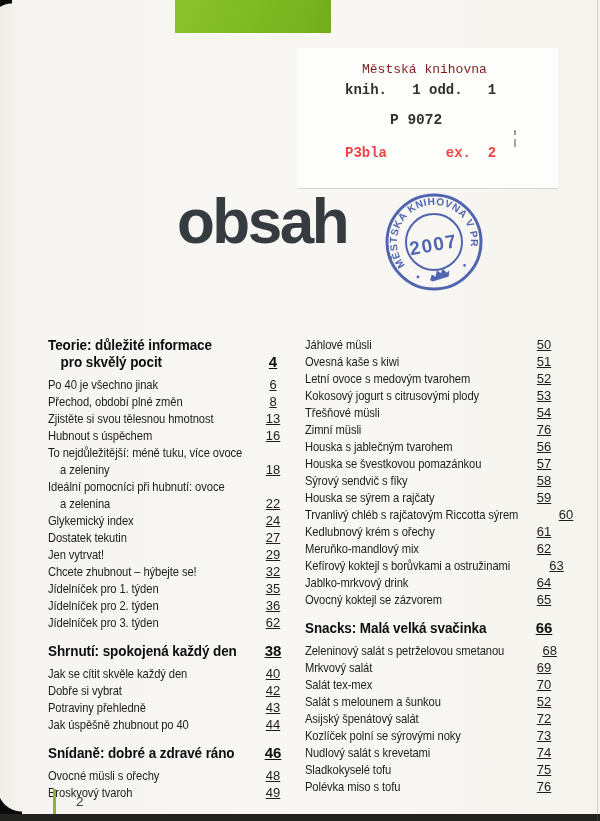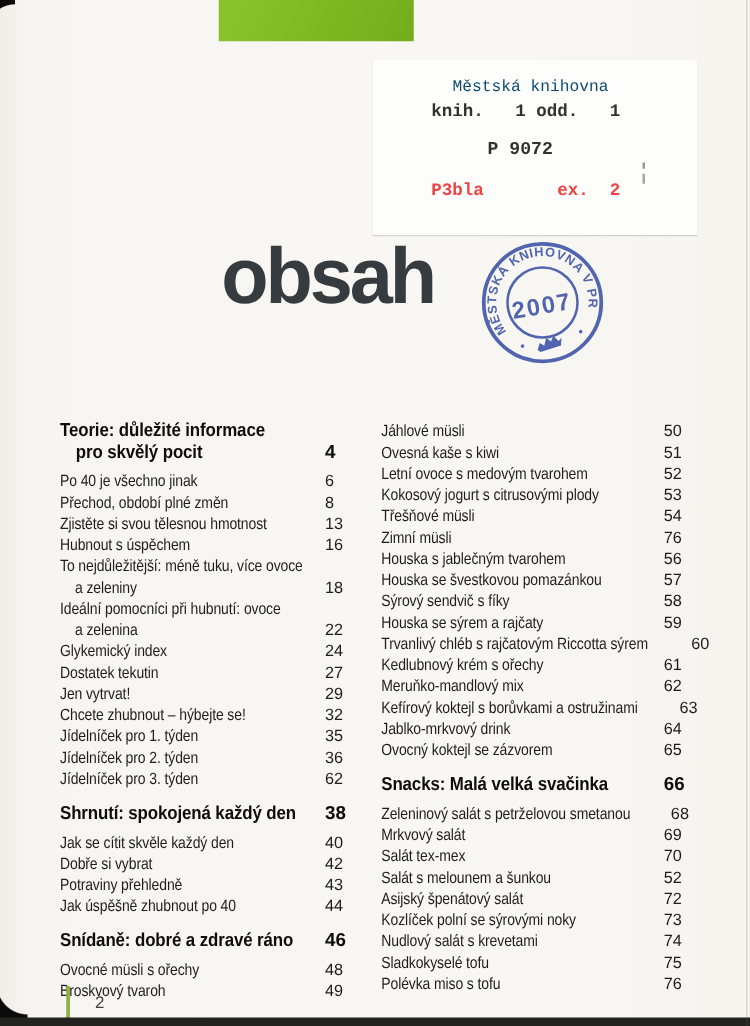--- a/index.html
+++ b/index.html
@@ -15,39 +15,39 @@
     background:radial-gradient(circle at 100% 0%, rgba(0,0,0,0) 0 24px, #0b0b0b 25px);}
   .bottom-bar{position:absolute;left:0;right:0;bottom:0;height:7px;background:#22221e;}
   .edge-right{position:absolute;top:0;bottom:0;right:2px;width:1px;background:rgba(110,110,105,.28);}
   
   .green-tab{position:absolute;left:175px;top:0;width:156px;height:33px;
     background:linear-gradient(115deg,#8bc32e 0%,var(--tab-green,#7db822) 55%,#74ad1c 100%);}
   
   .card{position:absolute;left:298px;top:48px;width:260px;height:140px;background:#fdfdfc;
     box-shadow:0 1px 0 rgba(90,90,80,.22);}
   .card-line{position:absolute;white-space:pre;font-family:"Liberation Mono","DejaVu Sans Mono",monospace;}
-  .cl1{left:48px;top:14px;font-size:13px;color:#0c4a6e;padding-left:16px;}
+  .cl1{left:48px;top:14px;font-size:13px;color:#7f1d1d;padding-left:16px;}
   .cl2{left:47px;top:34px;font-size:14px;color:#31312d;font-weight:bold;}
   .cl3{left:77px;top:64px;font-size:14.5px;color:#31312d;font-weight:bold;margin-left:15px;}
   .cl4{left:47px;top:97px;font-size:14px;color:#ef4444;font-weight:bold;}
   .tick{position:absolute;left:514px;top:130px;width:2px;height:5px;background:#9b9b95;}
   .tick2{position:absolute;left:514px;top:139px;width:2px;height:8px;background:#a8a8a2;}
   
   .title{position:absolute;left:177px;top:191px;margin:0;font-size:62px;line-height:60px;
     font-weight:bold;letter-spacing:-2.5px;color:#363b3f;transform:scaleY(1.02);transform-origin:0 0;}
   
   .stamp{position:absolute;left:378px;top:186px;width:112px;height:112px;opacity:.88;}
   
   .col{position:absolute;top:288px;color:#1d1d1d;margin-top:48px;}
   .col-left{left:48px;width:238px;}
   .col-right{left:305px;width:252px;}
   .block{margin:0 0 11px 0;}
   .row{display:flex;align-items:baseline;line-height:17px;font-size:13px;}
   .row .t{flex:1;white-space:nowrap;transform:scaleX(.86);transform-origin:0 60%;letter-spacing:-.1px;}
-  .row .p{min-width:26px;text-align:left;}
+  .row .p{min-width:26px;text-align:center;text-decoration:underline;}
   .row.cont .t{padding-left:14px;}
   .row.heading{font-weight:bold;font-size:15px;line-height:17px;color:#0d0d0d;}
   .row.heading .t{transform:scaleX(.9);}
   .row.h-end{margin-bottom:6px;}
   
   .page-tick{position:absolute;left:53px;top:789px;width:3px;height:32px;background:var(--line-green,#8cb43c);}
   .page-num{position:absolute;left:76px;top:794px;font-size:13.5px;color:#3f3f3f;}
 </style>
 </head>
 <body>

